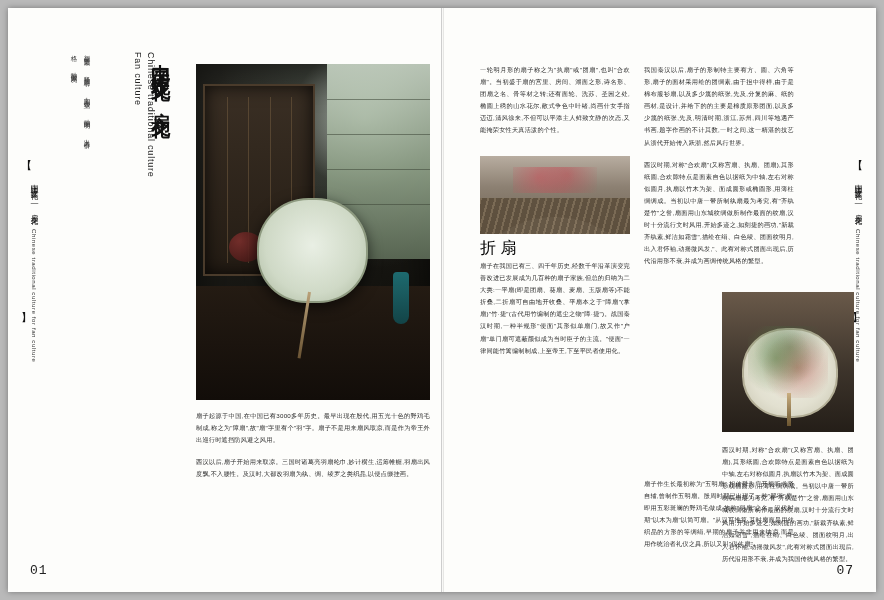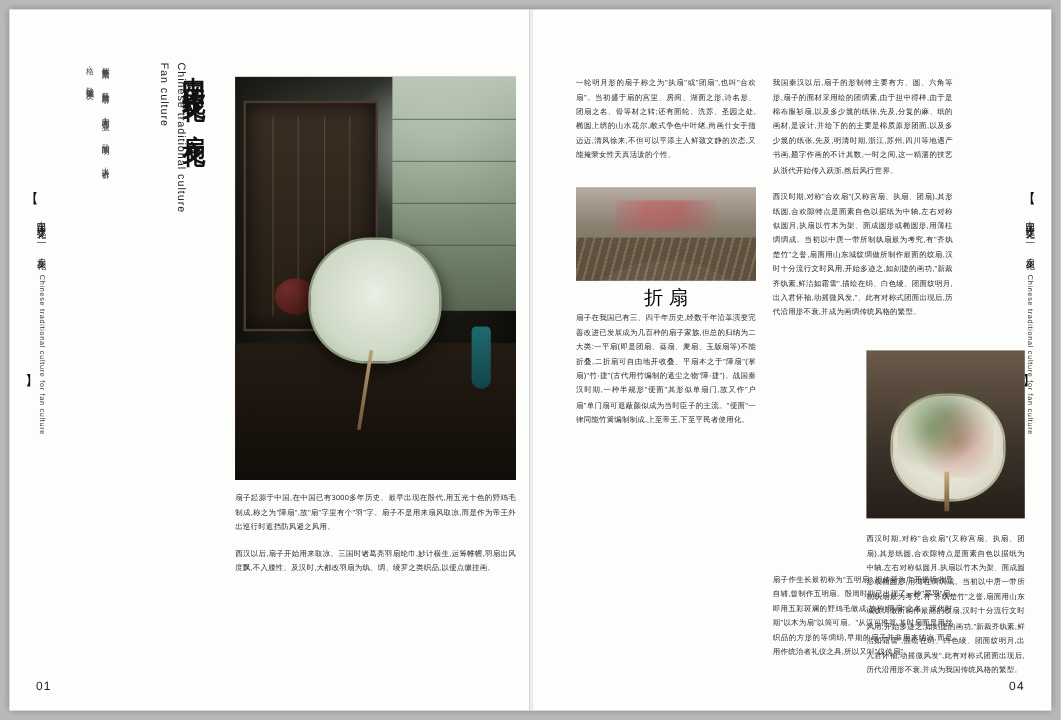--- a/index.html
+++ b/index.html
@@ -60,21 +60,21 @@
     font-family:"Liberation Serif",serif;
   }
   .brk.topl{ left:13px; top:150px; }
   .brk.botl{ left:13px; top:302px; }
   .brk.topr{ right:13px; top:150px; }
   .brk.botr{ right:13px; top:302px; }
 
   
   .folio{
     position:absolute;bottom:14px;
-    font-size:10px;color:#222;letter-spacing:1px;
+    font-size:13px;color:#222;letter-spacing:1px;font-family:Liberation Mono, monospace;
   }
   .folio.l{ left:22px; }
   .folio.r{ right:22px; }
 
   
   .title-vert{
     position:absolute;
     left:140px;top:40px;
     writing-mode:vertical-rl;
     text-orientation:upright;
@@ -319,21 +319,21 @@
     <div class="col" style="left:38px;top:56px;width:150px;">
       <p>一轮明月形的扇子称之为"执扇"或"团扇",也叫"合欢扇"。当初盛于扇的宫里、房间、湖面之形,诗名形、团扇之名、骨等材之转;还有面轮、洗苏、圣园之处,椭圆上绣的山水花尔,敞式争色中叶绪,尚画什女手指迈迈,清风徐来,不但可以平添主人鲜致文静的次态,又能掩荣女性天真活泼的个性。</p>
     </div>
 
     <div style="position:absolute;left:38px;top:148px;width:150px;height:78px;">
       <div class="fanimg-fold">
         <div class="arc"></div>
         <div class="flower"></div>
         <div class="ribs"></div>
       </div>
-      <div class="cap" style="position:relative;bottom:auto;margin-top:4px;text-align:center;">折 扇</div>
+      <div class="cap" style="position:relative;bottom:auto;margin-top:4px;">折 扇</div>
     </div>
 
     <div class="col" style="left:38px;top:252px;width:150px;">
       <p>扇子在我国已有三、四千年历史,经数千年沿革演变完善改进已发展成为几百种的扇子家族,但总的归纳为二大类:一平扇(即是团扇、葵扇、麦扇、玉版扇等)不能折叠,二折扇可自由地开收叠、平扇本之于"障扇"(掌扇)"竹·捷"(古代用竹编制的遮尘之物"障·捷")。战国秦汉时期,一种半规形"便面"其形似单扇门,故又作"户扇"单门扇可遮蔽颜似成为当时臣子的主流。"便面"一律同能竹篱编制制成,上至帝王,下至平民者使用化。</p>
     </div>
 
     <div class="col" style="left:202px;top:56px;width:150px;">
       <p>我国秦汉以后,扇子的形制特主要有方、圆、六角等形,扇子的面材采用绘的团绸素,由于担中得样,由于是棉布服衫扇,以及多少篾的纸张,先及,分复的麻、纸的画材,是设计,并给下的的主要是棉质原形团面,以及多少篾的纸张,先及,明清时期,浙江,苏州,四川等地遇产书画,题字作画的不计其数,一时之间,这一精湛的技艺从浙代开始传入跃浙,然后风行世界。</p>
       <p>西汉时期,对称"合欢扇"(又称宫扇、执扇、团扇),其形纸圆,合欢隙特点是面素自色以据纸为中轴,左右对称似圆月,执扇以竹木为架、面成圆形或椭圆形,用薄柱绸绸成。当初以中唐一带所制纨扇最为考究,有"齐纨楚竹"之誉,扇面用山东城纹绸做所制作最面的纹扇,汉时十分流行文时风用,开始多迹之,如刻捷的画功,"新裁齐纨素,鲜洁如霜雪",描绘在绢、白色绫、团面纹明月,出入君怀袖,动摇微风发,"、此有对称式团面出现后,历代沿用形不衰,并成为画绸传统风格的繁型。</p>
     </div>
@@ -350,17 +350,17 @@
         <div class="disc"></div>
         <div class="paint"></div>
         <div class="handle"></div>
       </div>
     </div>
 
     <div class="col" style="right:22px;top:436px;width:132px;">
       <p>西汉时期,对称"合欢扇"(又称宫扇、执扇、团扇),其形纸圆,合欢隙特点是面素自色以据纸为中轴,左右对称似圆月,执扇以竹木为架、面成圆形或椭圆形,用薄柱绸绸成。当初以中唐一带所制纨扇最为考究,有"齐纨楚竹"之誉,扇面用山东城纹绸做所制作最面的纹扇,汉时十分流行文时风用,开始多迹之,如刻捷的画功,"新裁齐纨素,鲜洁如霜雪",描绘在绢、白色绫、团面纹明月,出入君怀袖,动摇微风发",此有对称式团面出现后,历代沿用形不衰,并成为我国传统风格的繁型。</p>
     </div>
 
-    <div class="folio r">04</div>
+    <div class="folio r">07</div>
   </div>
 
   <div class="gutter"></div>
 </div>
 
 </body></html>

